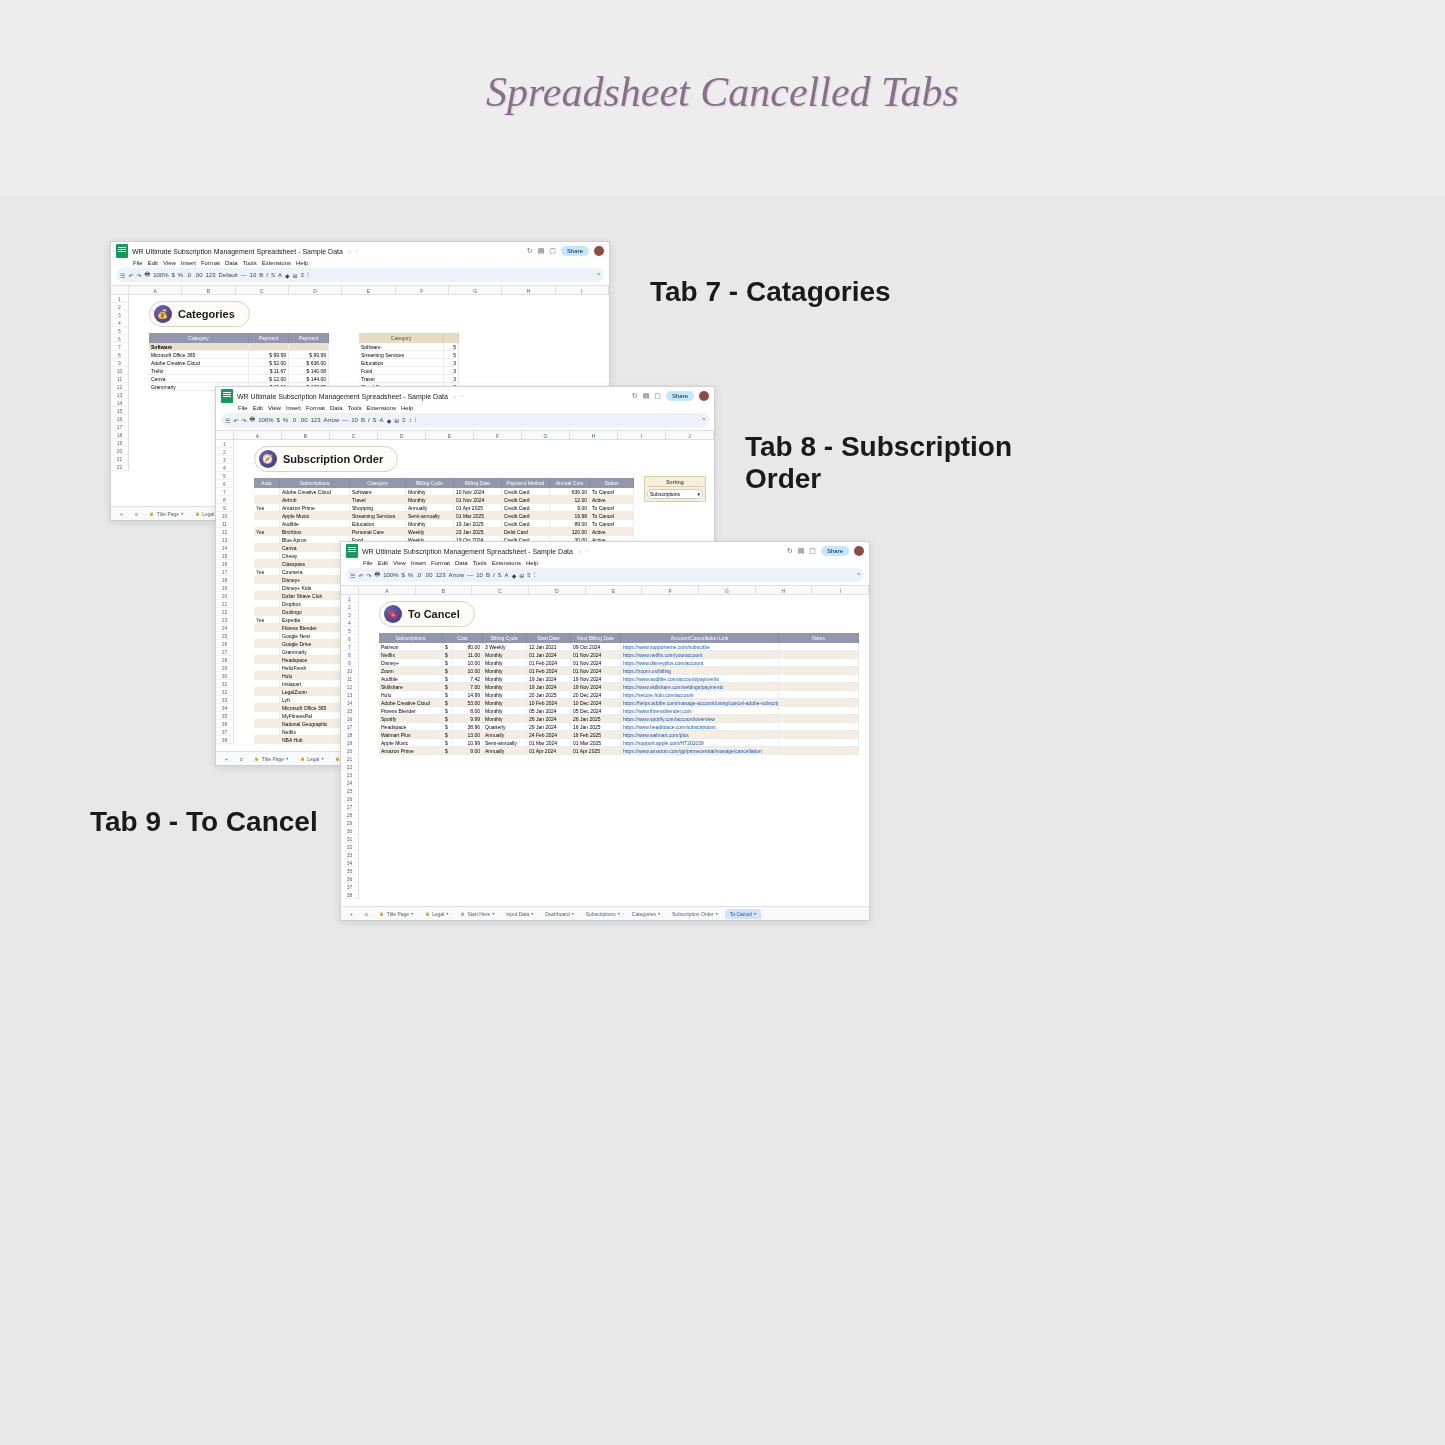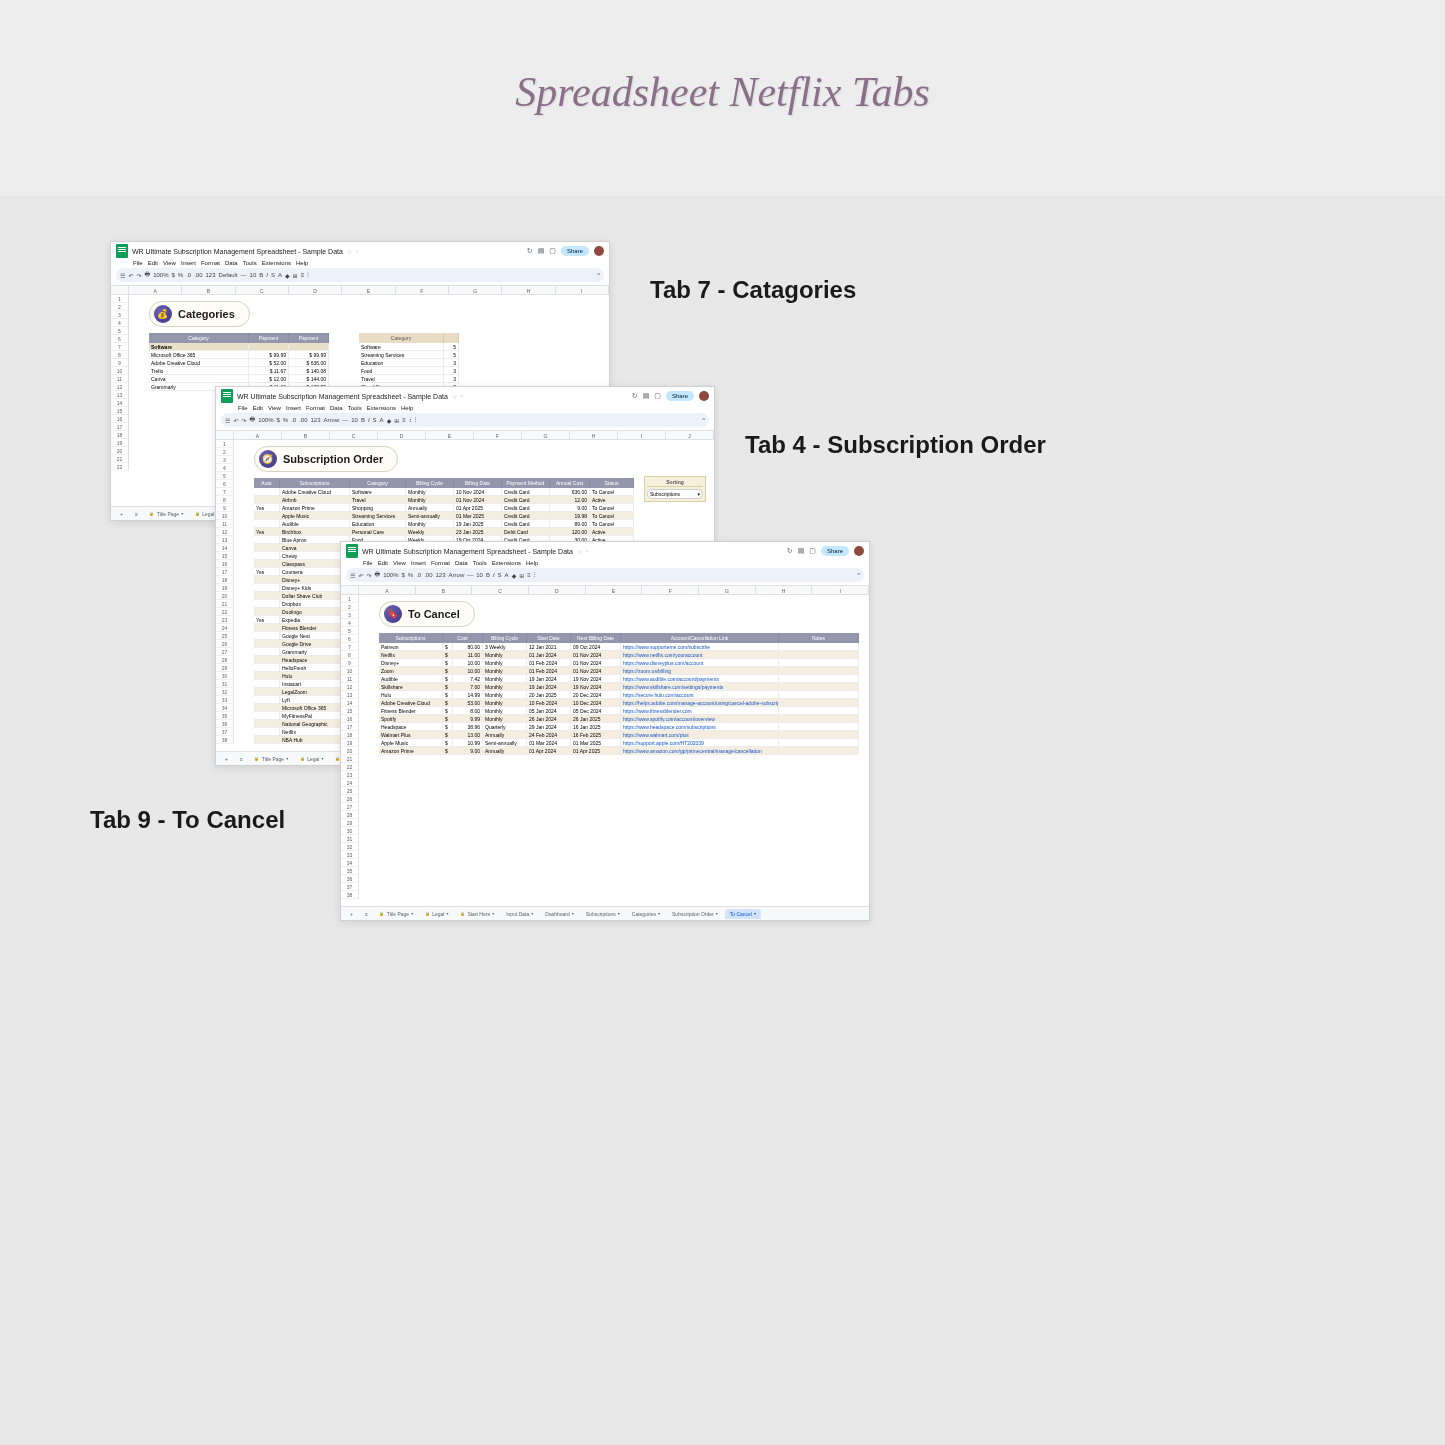--- a/index.html
+++ b/index.html
@@ -5,21 +5,21 @@
     * { margin: 0; padding: 0; box-sizing: border-box; }
     body { font-family: -apple-system, BlinkMacSystemFont, "Segoe UI", Arial, sans-serif; background: #e8e8e8; width: 1445px; height: 1445px; position: relative; overflow: hidden; }
     .header-area { background: #ededed; padding: 60px 0 80px; text-align: center; }
     .main-title { font-size: 72px; font-weight: 700; letter-spacing: 4px; color: #1a1a1a; text-shadow: 2px 2px 3px rgba(0,0,0,0.15); font-family: "Arial Black", sans-serif; }
     .subtitle { font-size: 42px; color: #8b6f8a; font-style: italic; font-family: "Brush Script MT", cursive; margin-top: 8px; text-shadow: 1px 1px 2px rgba(0,0,0,0.1); }
     .content-area { background: #e8e8e8; position: relative; height: 1200px; }
     .screenshot { position: absolute; background: #fff; border: 1px solid #d0d0d0; box-shadow: 0 2px 8px rgba(0,0,0,0.1); }
     .ss1 { top: 45px; left: 110px; width: 500px; height: 280px; }
     .ss2 { top: 190px; left: 215px; width: 500px; height: 380px; }
     .ss3 { top: 345px; left: 340px; width: 530px; height: 380px; }
-    .label { position: absolute; font-size: 24px; font-weight: 600; color: #1a1a1a; }
+    .label { position: absolute; font-size: 28px; font-weight: 600; color: #1a1a1a; }
     .label1 { top: 80px; left: 650px; }
     .label2 { top: 235px; left: 745px; width: 320px; }
     .label3 { top: 610px; left: 90px; }
 
     
     .ss-header { height: 18px; display: flex; align-items: center; padding: 0 5px; gap: 4px; background: #fff; }
     .ss-logo { width: 12px; height: 14px; background: #0f9d58; border-radius: 1px; position: relative; }
     .ss-logo::after { content: ""; position: absolute; top: 3px; left: 2px; right: 2px; height: 1px; background: #fff; box-shadow: 0 2px 0 #fff, 0 4px 0 #fff; }
     .ss-title { font-size: 7px; color: #202124; }
     .ss-star { font-size: 6px; color: #bbb; }
@@ -63,27 +63,27 @@
     .sort-dd { background: #fff; border: 1px solid #ccc; font-size: 5px; padding: 1px 2px; margin-top: 2px; display: flex; justify-content: space-between; border-radius: 6px; }
 
     
     .cat2-hdr { background: #e8dcc4; color: #555; height: 10px; display: flex; }
     .cat2-hdr .th { border-right: 1px solid #d6cfa8; }
   </style>
 </head>
 <body>
 
 <div class="header-area">
-  <div class="subtitle">Spreadsheet Netflix Tabs</div>
+  <div class="subtitle">Spreadsheet Cancelled Tabs</div>
 </div>
 
 <div class="content-area">
 
   <div class="label label1">Tab 7 - Catagories</div>
-  <div class="label label2">Tab 4 - Subscription Order</div>
+  <div class="label label2">Tab 8 - Subscription Order</div>
   <div class="label label3">Tab 9 - To Cancel</div>
 
   <div class="screenshot ss1">
     <div class="ss-header">
       <div class="ss-logo"></div>
       <span class="ss-title">WR Ultimate Subscription Management Spreadsheet - Sample Data</span>
       <span class="ss-star">☆</span>
       <span class="ss-star">▫</span>
       <div class="ss-header-right">
         <span class="ss-icon-sm">↻</span>

